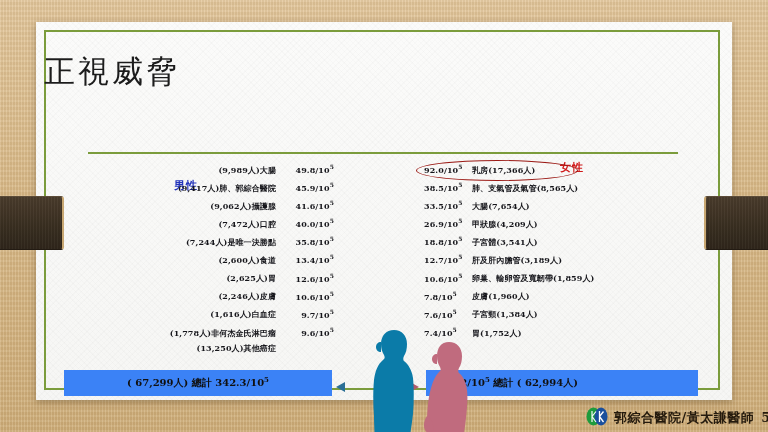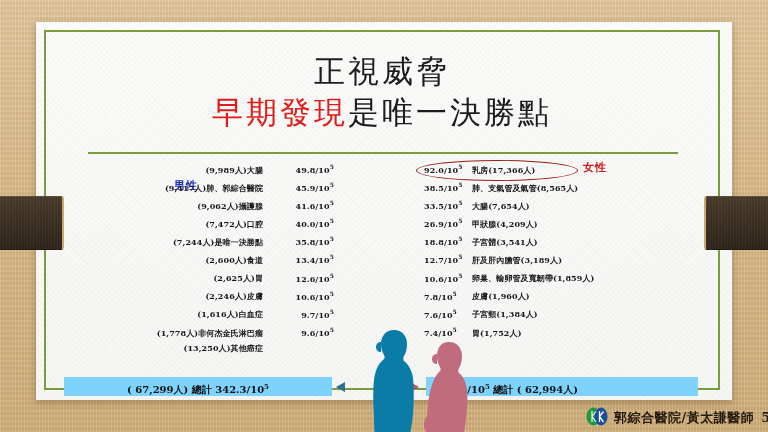--- a/index.html
+++ b/index.html
@@ -48,63 +48,63 @@
         rgba(255,255,255,.03) 0 1px, rgba(0,0,0,.05) 1px 3px),
       linear-gradient(180deg,#4a3c2c 0%,#3a2f21 55%,#2f261b 100%);
     border-top:1px solid #5c4c39;
     border-bottom:1px solid #231b13;
   }
   #side-tab-left{left:0;width:62px;border-right:2px solid #c9a873;
     border-top-right-radius:3px;border-bottom-right-radius:3px;}
   #side-tab-right{right:0;width:62px;border-left:2px solid #c9a873;
     border-top-left-radius:3px;border-bottom-left-radius:3px;}
   
-  #title-block{position:absolute;left:44px;top:52px;width:676px;text-align:center;}
+  #title-block{position:absolute;left:44px;top:52px;width:676px;text-align:left;}
   #title-line1{
     font-family:"DejaVu Sans","Liberation Sans",sans-serif;
     font-size:31px;color:#1c1c1c;letter-spacing:3px;line-height:1.25;
   }
   #title-line2{
     font-size:31px;letter-spacing:3px;line-height:1.25;color:#1c1c1c;
     margin-top:2px;
   }
   .hl-red{color:#e01b18;}
   #title-rule{
     position:absolute;left:88px;top:152px;width:590px;height:2px;
     background:#7b9c3c;
   }
   
   #data-area{position:absolute;left:44px;top:158px;width:676px;height:238px;}
   .col-head{
     position:absolute;font-size:11px;font-weight:bold;letter-spacing:1px;
   }
   #male-head{left:130px;top:20px;color:#2233bb;}
-  #female-head{left:539px;top:2px;color:#d01818;}
+  #female-head{left:516px;top:2px;color:#d01818;}
 
   .col{position:absolute;top:0;font-size:8px;color:#15151a;
        font-family:"DejaVu Serif","Liberation Serif",serif;font-weight:bold;}
   #male-col{left:0px;width:296px;text-align:right;}
   #female-col{left:374px;width:300px;text-align:left;}
 
   .row{height:18.1px;line-height:18.1px;white-space:nowrap;
        letter-spacing:.1px;}
   #male-col .row{padding-right:6px;}
   #female-col .row{padding-left:6px;}
   .rate{display:inline-block;}
   .rate sup{font-size:6px;vertical-align:super;}
   #male-col .rate{min-width:50px;text-align:right;}
   #female-col .rate{min-width:48px;text-align:left;}
   .site{display:inline-block;}
-  #male-col .site{margin-right:21px;}
+  #male-col .site{margin-right:8px;}
   #female-col .site{}
 
   
   .total-bar{
-    position:absolute;bottom:0;height:19px;line-height:19px;
-    background:#7dd3fc;font-size:10px;font-weight:bold;color:#101010;
+    position:absolute;bottom:0;height:26px;line-height:19px;
+    background:#3b82f6;font-size:10px;font-weight:bold;color:#101010;
     font-family:"DejaVu Serif","Liberation Serif",serif;
     white-space:nowrap;
   }
   #male-total{left:20px;width:268px;text-align:center;}
   #female-total{left:382px;width:272px;text-align:left;padding-left:10px;
                 box-sizing:border-box;}
   #male-total sup,#female-total sup{font-size:7px;vertical-align:super;}
 
   
   #female-highlight{
@@ -145,23 +145,20 @@
 <div id="bg-wood"></div>
 
 <div id="slide-panel"></div>
 <div id="slide-inner-border"></div>
 
 <div class="side-tab" id="side-tab-left"></div>
 <div class="side-tab" id="side-tab-right"></div>
 
 <div id="title-block">
   <div id="title-line1">正視威脅</div>
-  <div id="title-line2">
-    <span class="hl-red">早期發現</span><span>是唯一決勝點</span>
-  </div>
 </div>
 <div id="title-rule"></div>
 
 <div id="data-area">
 
   <div class="col-head" id="male-head">男性</div>
   <div class="col-head" id="female-head">女性</div>
 
   <div class="col" id="male-col">
       <div class="row"><span class="site">(9,989人)大腸</span><span class="rate">49.8/10<sup>5</sup></span></div>

